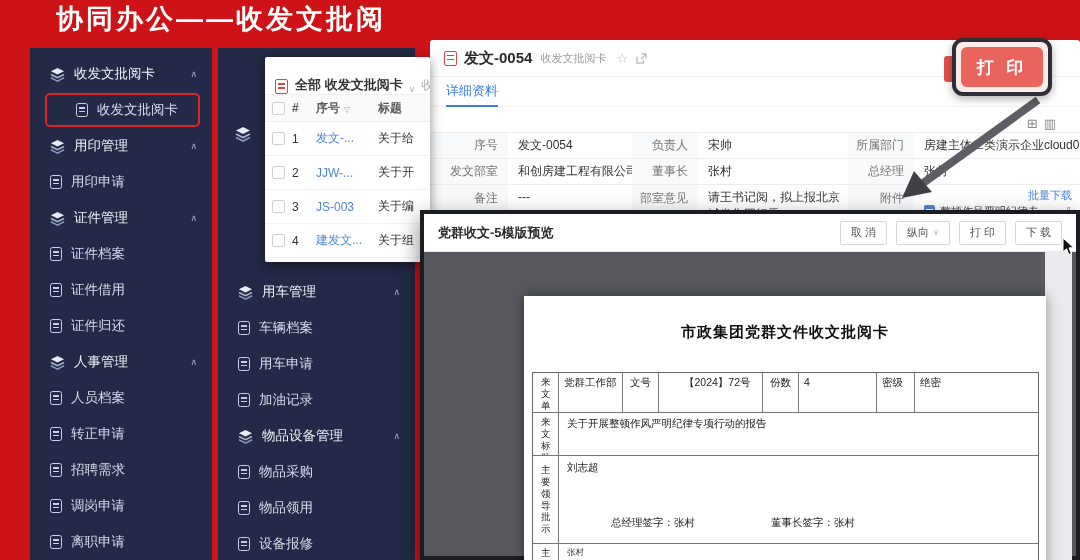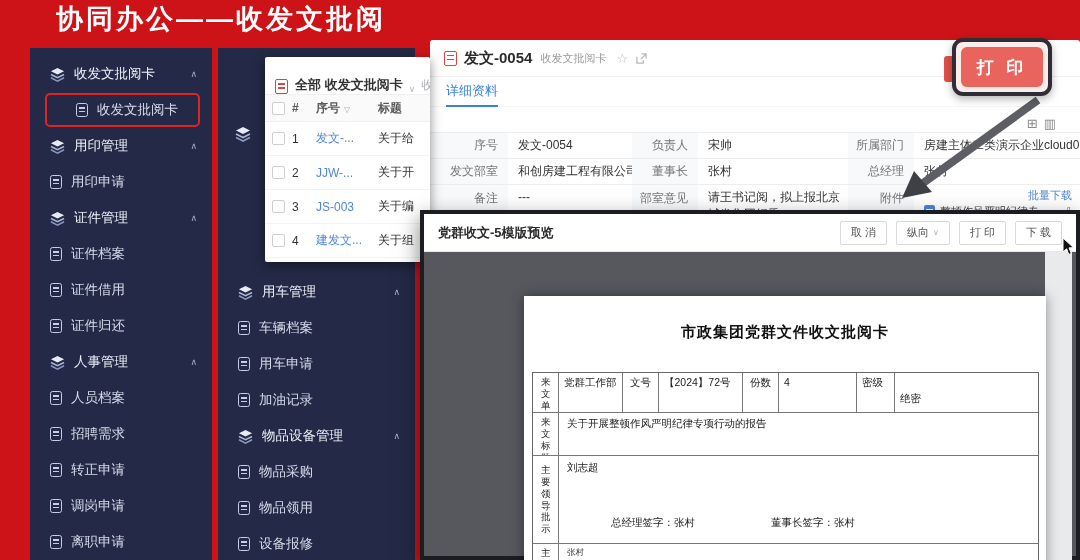--- a/index.html
+++ b/index.html
@@ -89,21 +89,21 @@
   .pg-title { text-align:center; margin-top:27px; font-size:15px; font-weight:bold; color:#111; letter-spacing:1px; }
   .pg-serialrow { position:absolute; left:33px; right:7px; top:47px; height:22px; border:1px solid #666; display:flex; align-items:center; font-size:11px; color:#222; }
   .sr-left { flex:1; padding-left:8px; }
   .sr-right { width:148px; border-left:1px solid #666; padding-left:10px; height:100%; display:flex; align-items:center; }
   .pg-table { position:absolute; left:8px; right:7px; top:76px; bottom:0; border:1px solid #666; border-bottom:none; overflow:hidden; }
   .prow { display:flex; border-bottom:1px solid #777; }
   .prow-a { height:40px; } .prow-b { height:43px; } .prow-c { height:88px; } .prow-d { height:60px; }
   .vlab { width:26px; flex:none; border-right:1px solid #777; font-size:9.5px; color:#222; text-align:center; padding:3px 8px 0; line-height:1.25; word-break:break-all; overflow:hidden; }
   .vlab-mid { display:flex; flex-direction:column; justify-content:center; padding-top:0; }
   .pcell { border-right:1px solid #777; font-size:10.5px; color:#222; padding:3px 5px; line-height:1.3; overflow:hidden; flex:none; }
-  .pa-unit{ width:64px;font-family:Liberation Serif, serif; } .pa-lab{ width:36px;text-align:center; } .pa-no{ width:84px; } .pa-copies{ width:78px; } .pa-seclab{ width:38px; } .pa-sec{ flex:1; border-right:none;margin-top:16px; }
+  .pa-unit{ width:64px;font-family:Liberation Serif, serif; } .pa-lab{ width:36px;text-align:center; } .pa-no{ width:84px;margin-left:20px; } .pa-copies{ width:78px; } .pa-seclab{ width:38px; } .pa-sec{ flex:1; border-right:none; }
   .pb-val { flex:1; font-size:10.5px; color:#222; padding:4px 8px; }
   .pc-content { flex:1; position:relative; font-size:10.5px; color:#222; }
   .pc-name { position:absolute; left:8px; top:5px; }
   .pc-gm { position:absolute; left:52px; bottom:13px; }
   .pc-chair { position:absolute; left:212px; bottom:13px; }
   .pd-val { flex:1; font-size:8.5px; color:#333; padding:3px 8px; }
   .cursor { position:absolute; left:1062px; top:238px; z-index:40; }
 </style>
 </head>
 <body>
@@ -168,25 +168,25 @@
         </svg>
       <span>人事管理</span>
       <span class="chev">∧</span>
     </div>
     <div class="nav-item">
       <span class="doc-ic"></span>
       <span>人员档案</span>
     </div>
     <div class="nav-item">
       <span class="doc-ic"></span>
+      <span>转正申请</span>
+    </div>
+    <div class="nav-item">
+      <span class="doc-ic"></span>
       <span>招聘需求</span>
-    </div>
-    <div class="nav-item">
-      <span class="doc-ic"></span>
-      <span>转正申请</span>
     </div>
     <div class="nav-item">
       <span class="doc-ic"></span>
       <span>调岗申请</span>
     </div>
     <div class="nav-item">
       <span class="doc-ic"></span>
       <span>离职申请</span>
     </div>
   </div>

